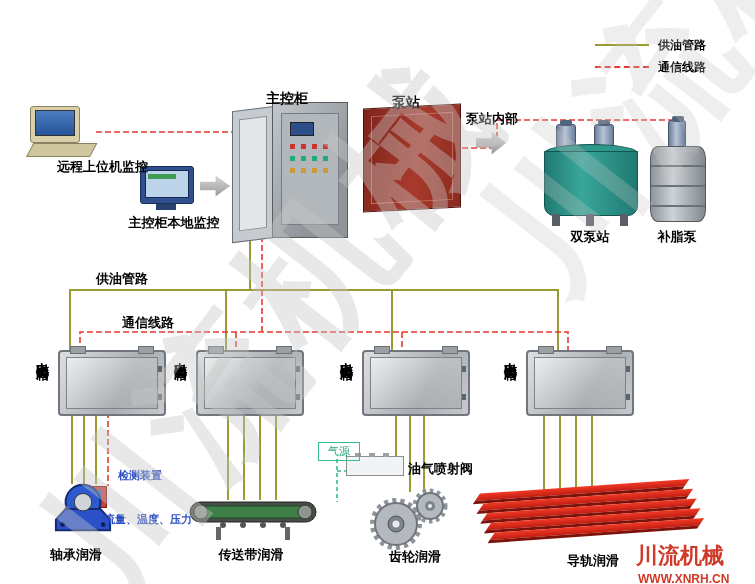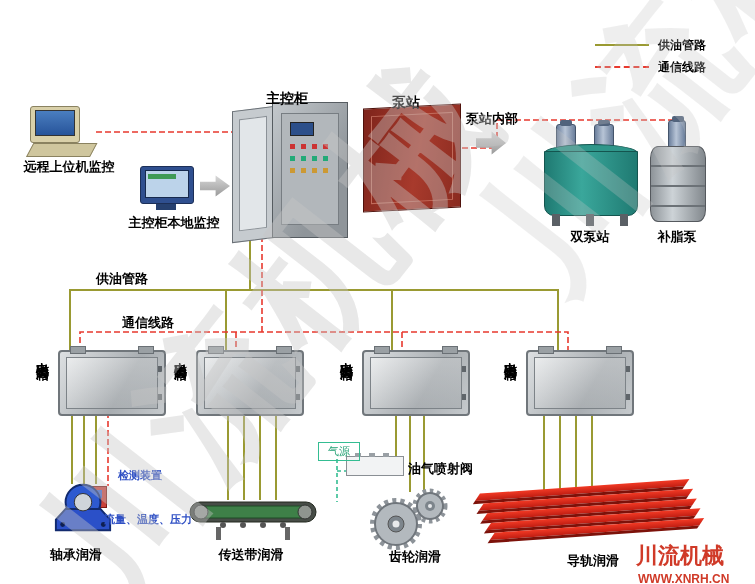--- a/index.html
+++ b/index.html
@@ -152,21 +152,21 @@
       <span class="legtxt">通信线路</span>
     </div>
   </div>
 
 
   <div class="dev pc">
     <div class="crt"></div>
     <div class="screen"></div>
     <div class="kbd"></div>
   </div>
-  <div class="lbl ctr" style="left:3px;top:158px;width:132px;">远程上位机监控</div>
+  <div class="lbl ctr" style="left:16px;top:158px;width:132px;text-align:right;">远程上位机监控</div>
 
   <div class="dev lcd">
     <div class="frame"></div>
     <div class="scr"></div>
     <div class="bar"></div>
     <div class="stand"></div>
   </div>
   <div class="lbl ctr" style="left:112px;top:214px;width:124px;">主控柜本地监控</div>
   <div class="arrow" style="left:200px;top:174px;width:30px;height:24px;"></div>
 

